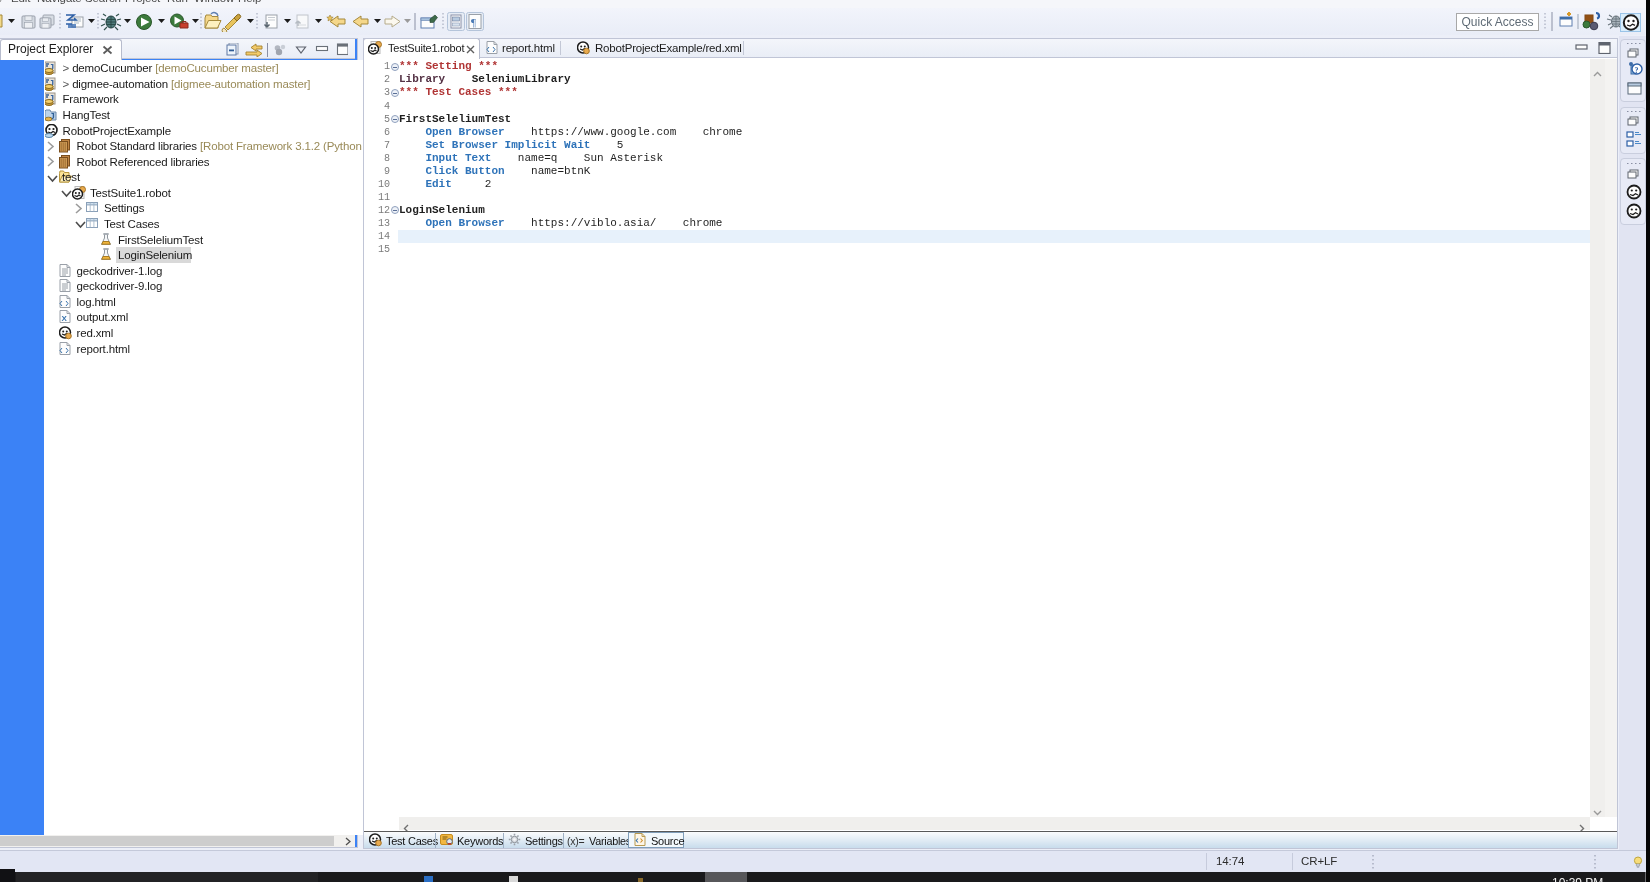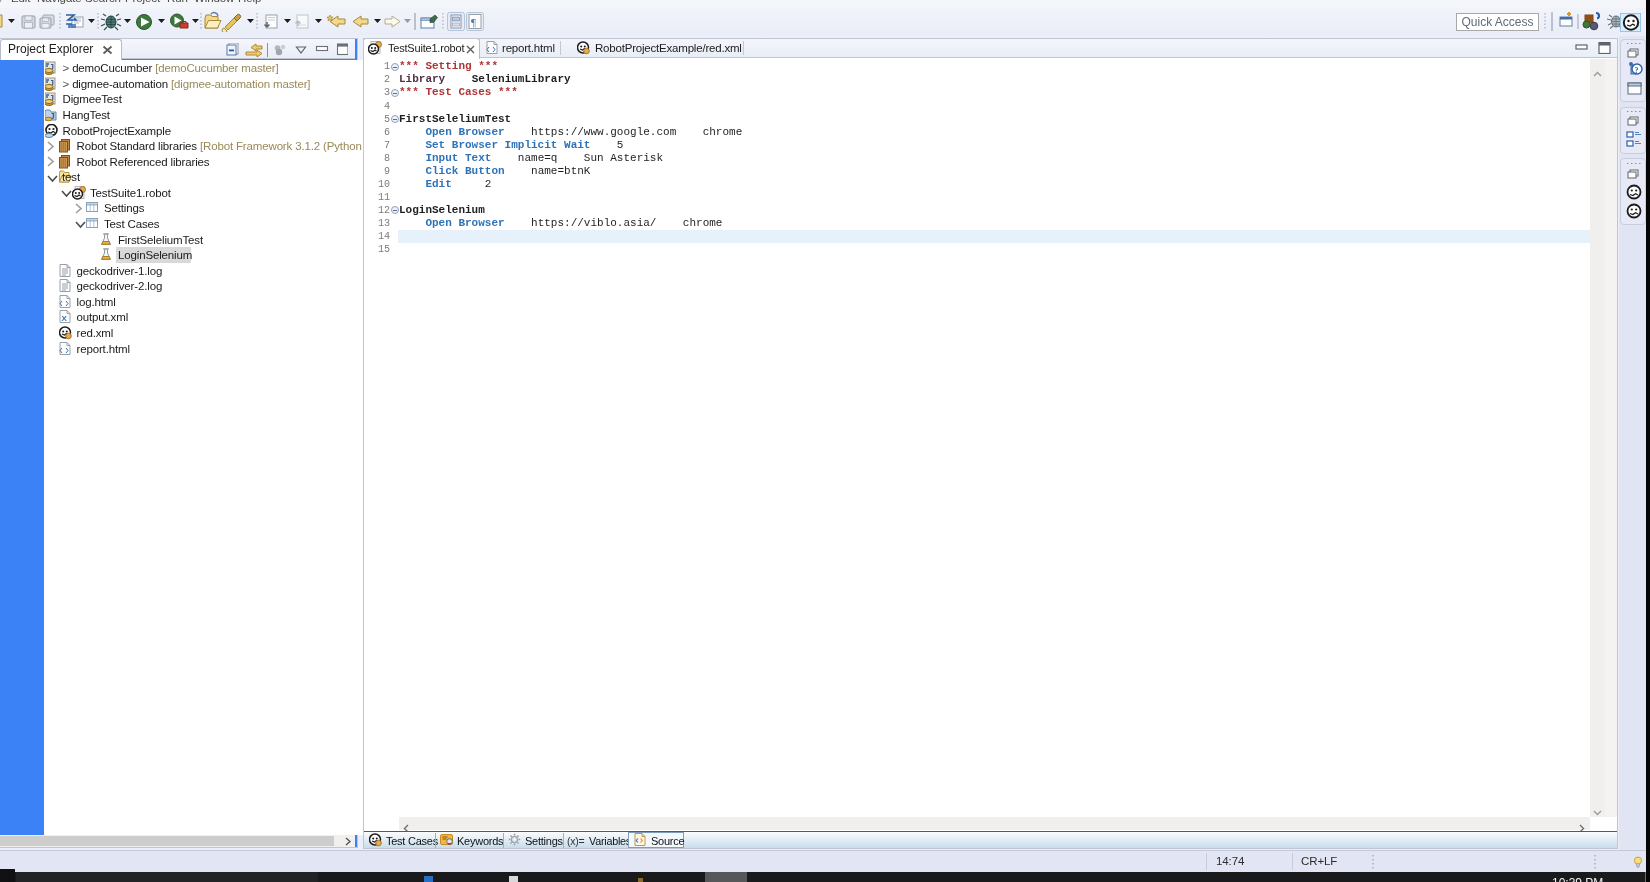--- a/index.html
+++ b/index.html
@@ -221,21 +221,21 @@
         <use href="#ic-mj"></use>
       </svg>
 <div class="treerow" style="left:18.5px;top:0.2px;"><span style="color:#555">&gt; </span>demoCucumber <span class="dec">[demoCucumber master]</span></div>
 <svg style="position:absolute;left:1px;top:16.8px" width="14" height="14">
         <use href="#ic-mj"></use>
       </svg>
 <div class="treerow" style="left:18.5px;top:15.8px;"><span style="color:#555">&gt; </span>digmee-automation <span class="dec">[digmee-automation master]</span></div>
 <svg style="position:absolute;left:1px;top:32.3px" width="14" height="14">
         <use href="#ic-mj"></use>
       </svg>
-<div class="treerow" style="left:18.5px;top:31.3px;">DigmeeTest</div>
+<div class="treerow" style="left:18.5px;top:31.3px;">Framework</div>
 <svg style="position:absolute;left:1px;top:47.9px" width="14" height="14">
         <use href="#ic-jp"></use>
       </svg>
 <div class="treerow" style="left:18.5px;top:46.9px;">HangTest</div>
 <svg style="position:absolute;left:1px;top:63.5px" width="14" height="14">
         <use href="#ic-robotproj"></use>
       </svg>
 <div class="treerow" style="left:18.5px;top:62.5px;">RobotProjectExample</div>
 <svg style="position:absolute;left:3px;top:80.5px" width="8" height="12">
         <use href="#chev-c"></use>
@@ -288,21 +288,21 @@
         <use href="#ic-flask"></use>
       </svg>
 <div class="treerow" style="left:74px;top:187.0px;">LoginSelenium</div>
 <svg style="position:absolute;left:15px;top:203.6px" width="14" height="14">
         <use href="#ic-log"></use>
       </svg>
 <div class="treerow" style="left:32.5px;top:202.6px;">geckodriver-1.log</div>
 <svg style="position:absolute;left:15px;top:219.2px" width="14" height="14">
         <use href="#ic-log"></use>
       </svg>
-<div class="treerow" style="left:32.5px;top:218.2px;">geckodriver-2.log</div>
+<div class="treerow" style="left:32.5px;top:218.2px;">geckodriver-9.log</div>
 <svg style="position:absolute;left:15px;top:234.8px" width="14" height="14">
         <use href="#ic-html"></use>
       </svg>
 <div class="treerow" style="left:32.5px;top:233.8px;">log.html</div>
 <svg style="position:absolute;left:15px;top:250.3px" width="14" height="14">
         <use href="#ic-xml"></use>
       </svg>
 <div class="treerow" style="left:32.5px;top:249.3px;">output.xml</div>
 <svg style="position:absolute;left:15px;top:265.9px" width="14" height="14">
         <use href="#ic-redxml"></use>

